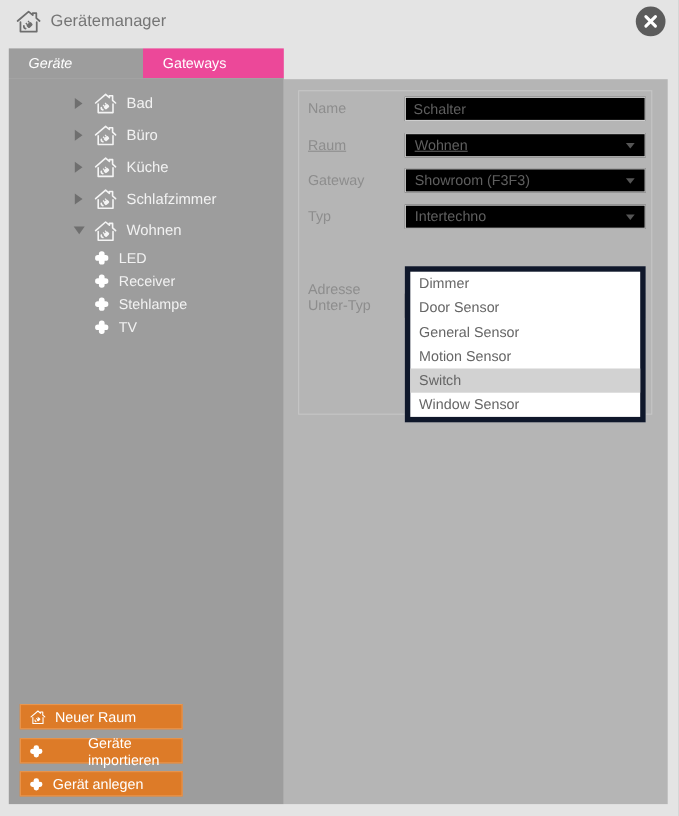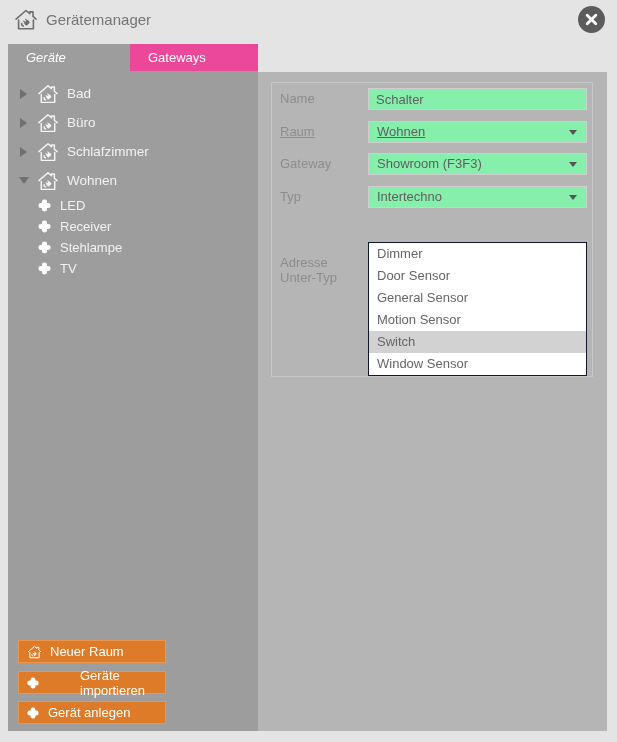--- a/index.html
+++ b/index.html
@@ -17,21 +17,21 @@
     background:#5c5c5c;display:flex;align-items:center;justify-content:center;cursor:pointer;}
   
   .tab{position:absolute;top:44px;height:27px;line-height:27px;font-size:13px;color:#fff;
     padding-left:18px;box-sizing:border-box;cursor:pointer;}
   .tab-geraete{left:8px;width:122px;background:#9d9d9d;font-style:italic;}
   .tab-gateways{left:130px;width:128px;background:#ec4899;}
   
   .sidebar{position:absolute;left:8px;top:71px;width:250px;height:660px;background:#9d9d9d;}
   .main{position:absolute;left:258px;top:72px;width:349px;height:659px;background:#b5b5b5;}
   
-  .tree{padding-top:8px;}
+  .tree{padding-top:8px;padding-left:48px;}
   .room-row{height:29px;display:flex;align-items:center;padding-left:12px;cursor:pointer;}
   .device-row{height:21px;display:flex;align-items:center;padding-left:30px;cursor:pointer;}
   .tw{width:0;height:0;flex:0 0 auto;}
   .tw-right{border-top:5px solid transparent;border-bottom:5px solid transparent;border-left:7px solid #6f6f6f;margin-right:10px;}
   .tw-down{border-left:5px solid transparent;border-right:5px solid transparent;border-top:7px solid #6f6f6f;margin-right:8px;margin-left:-1px;}
   .room-icon{width:22px;height:20px;color:#f4f4f4;margin-right:8px;flex:0 0 auto;}
   .room-label{color:#f2f2f2;font-size:13.5px;}
   .plug-icon{width:13px;height:13px;color:#ffffff;margin-right:9px;flex:0 0 auto;}
   .device-label{color:#f2f2f2;font-size:13px;}
   
@@ -40,29 +40,29 @@
     display:flex;align-items:center;padding-left:8px;cursor:pointer;}
   .side-btn .room-icon{width:15px;height:14px;margin-right:8px;color:#fff;}
   .side-btn .plug-icon{width:12px;height:12px;margin-right:9px;}
   .btn-1{top:569px;}.btn-2{top:600px;gap:32px;}.btn-3{top:630px;}
   
   .form-box{position:absolute;left:13px;top:10px;width:322px;height:295px;
     border:1px solid #c6c6c6;box-sizing:border-box;}
   .f-label{position:absolute;left:22px;width:82px;height:22px;line-height:22px;
     font-size:13px;color:#8d8d8d;}
   .f-input,.combo{position:absolute;left:110px;width:219px;height:22px;box-sizing:border-box;
-    background:#86efac;border:1px solid #cfcfcf;font-size:13px;color:#5f5f5f;}
+    background:#000000;border:1px solid #cfcfcf;font-size:13px;color:#5f5f5f;}
   .f-input{padding:0 7px;font-family:"Liberation Sans","DejaVu Sans",sans-serif;outline:none;}
   .combo{line-height:20px;padding-left:8px;cursor:pointer;}
   .combo .arr{position:absolute;right:9px;top:8px;width:0;height:0;
     border-left:4px solid transparent;border-right:4px solid transparent;border-top:5px solid #555;}
   .r0{top:16px;}.r1{top:49px;text-decoration:underline;}.r2{top:81px;}.r3{top:114px;}.r4{top:147px;margin-top:48px;}.r5{top:180px;}
   
   .dropdown{position:absolute;left:110px;top:170px;width:219px;box-sizing:border-box;
-    background:#fff;border:1px solid #0f172a;z-index:5;}
+    background:#fff;border:5px solid #0f172a;z-index:5;}
   .dd-item{height:22px;line-height:22px;padding-left:8px;font-size:13px;color:#666;cursor:pointer;}
   .dd-item.selected{background:#d2d2d2;}
 </style>
 </head>
 <body>
 
 <svg width="0" height="0" style="position:absolute">
   <defs>
     <symbol id="sym-house" viewBox="0 0 24 22">
       <g fill="none" stroke="currentColor" stroke-width="1.6" stroke-linecap="round" stroke-linejoin="round">
@@ -109,20 +109,27 @@
     </div>
 
     <div class="room-row">
       <span class="tw tw-right"></span>
       <svg class="room-icon">
           <use href="#sym-house"></use>
         </svg>
       <span class="room-label">Büro</span>
     </div>
 
+    <div class="room-row">
+      <span class="tw tw-right"></span>
+      <svg class="room-icon">
+          <use href="#sym-house"></use>
+        </svg>
+      <span class="room-label">Küche</span>
+    </div>
 
     <div class="room-row">
       <span class="tw tw-right"></span>
       <svg class="room-icon">
           <use href="#sym-house"></use>
         </svg>
       <span class="room-label">Schlafzimmer</span>
     </div>
 
     <div class="room-row">

